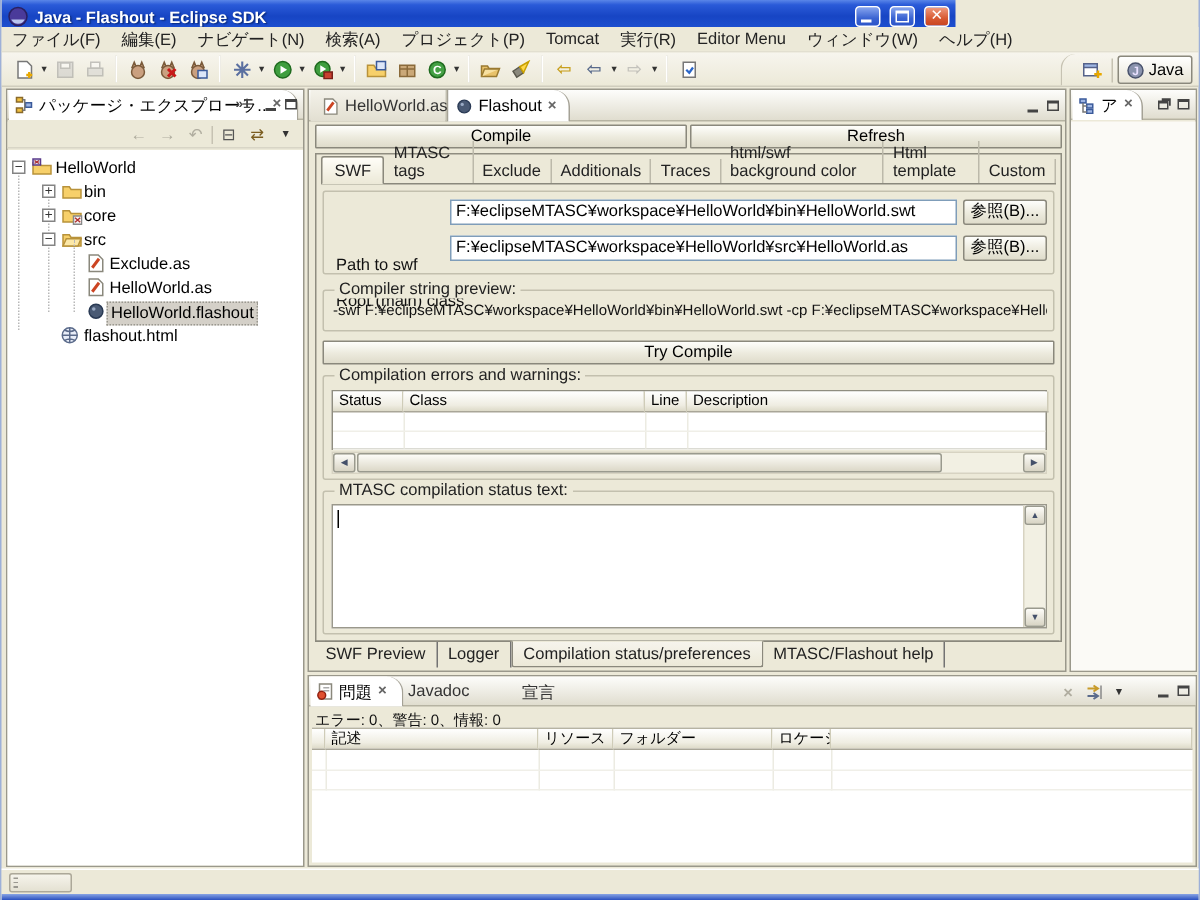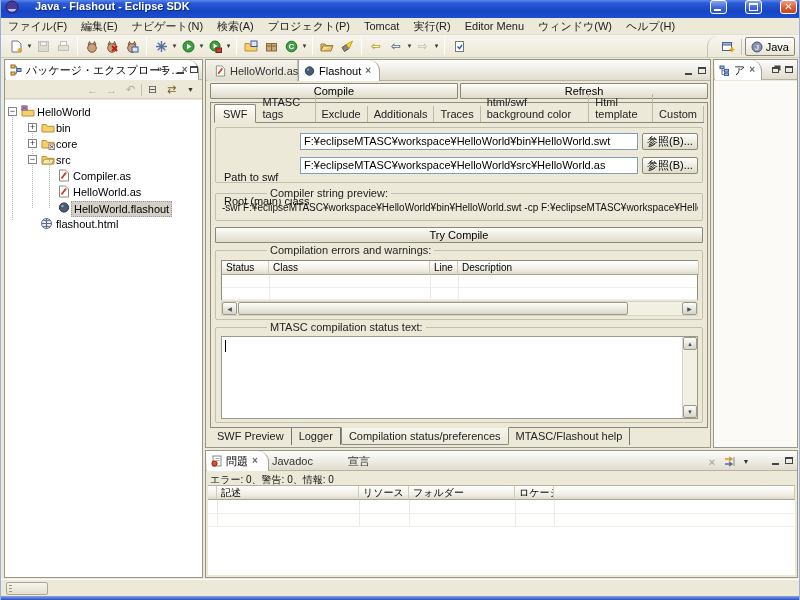--- a/index.html
+++ b/index.html
@@ -2,23 +2,23 @@
 <html><head>
 <meta charset="utf-8">
 <style>
   html,body{margin:0;padding:0;background:#d4d0c8;}
   *{box-sizing:border-box;font-family:"Liberation Sans","DejaVu Sans",sans-serif;}
   #window{position:relative;width:800px;height:600px;background:#ece9d8;overflow:hidden;
           border-left:1px solid #9db0d8;border-right:1px solid #9db0d8;}
   .abs{position:absolute;}
   .nosel{user-select:none;}
   
-  .titlebar{position:absolute;left:0;top:0;width:800px;height:18px;
+  .titlebar{position:absolute;left:0;top:0;width:636px;height:18px;
     background:linear-gradient(180deg,#5a86e8 0%,#2a5ad8 18%,#1745c4 60%,#1c4ecf 100%);
-    display:flex;align-items:flex-start;padding:0 4px;gap:16px;}
+    display:flex;align-items:flex-end;padding:0 4px;gap:4px;}
   .titlebar .title{color:#fff;font-size:11px;font-weight:bold;text-shadow:1px 1px 1px #0a2a7a;
     white-space:nowrap;flex:1;}
   .winbtn{width:17px;height:14px;border:1px solid #fff;border-radius:3px;margin-left:2px;
     background:linear-gradient(#86a4ee,#3a63d2 60%,#2c55c8);position:relative;display:inline-block;}
   .winbtn.close{background:linear-gradient(#ef9a7e,#d85a32 60%,#c84422);color:#fff;font-size:10px;
     font-weight:bold;text-align:center;line-height:12px;}
   .winbtn .bar{position:absolute;left:3px;bottom:2px;width:7px;height:2px;background:#fff;}
   .winbtn .box{position:absolute;left:3px;top:2px;width:9px;height:8px;border:1px solid #fff;border-top-width:2px;}
   
   .menubar{position:absolute;left:0;top:18px;width:800px;height:17px;background:#ece9d8;
@@ -73,21 +73,21 @@
     font-size:11px;color:#333;background:linear-gradient(#f4f2ea,#e2dfd1);border-right:1px solid #c2bfb0;}
   .actbtn{flex:1;height:16px;border:1px solid #8a887c;background:linear-gradient(#fefefb,#eceadd 55%,#dfdccb);
     font-size:11px;text-align:center;line-height:14px;border-radius:1px;}
   .content{position:absolute;left:4px;top:42px;width:498px;height:326px;border:1px solid #8f8d80;background:#ece9d8;}
   .tabstrip{position:absolute;left:3px;top:2px;right:3px;height:18px;border-bottom:1px solid #8a887c;
     display:flex;align-items:flex-end;}
   .xtab{font-size:11px;padding:2px 6px 2px;border-right:1px solid #bcb9aa;color:#222;}
   .xtab.on{border:1px solid #8a887c;border-bottom:1px solid #ece9d8;margin-bottom:-1px;
     background:linear-gradient(#fffef8,#ece9d8);border-radius:2px 2px 0 0;padding:3px 8px 2px;}
   .group{position:absolute;border:1px solid #c3c0ae;border-radius:2px;}
-  .legend{position:absolute;top:-7px;left:7px;background:#ece9d8;padding:0 3px;font-size:11px;color:#222;white-space:nowrap;margin-left:44px;}
+  .legend{position:absolute;top:-7px;left:7px;background:#ece9d8;padding:0 3px;font-size:11px;color:#222;white-space:nowrap;}
   .flabel{position:absolute;font-size:11px;color:#111;margin-top:35px;}
   .field{position:absolute;height:17px;background:#fff;border:1px solid #7f9db9;font-size:11px;
     padding:1px 3px;white-space:nowrap;overflow:hidden;}
   .browse{position:absolute;height:17px;border:1px solid #8a887c;background:linear-gradient(#fefefb,#eceadd 55%,#dfdccb);
     font-size:11px;text-align:center;line-height:15px;border-radius:2px;}
   .prevval{position:absolute;font-size:10px;white-space:nowrap;color:#111;}
   .grid{position:absolute;background:#fff;border:1px solid #8f8d80;}
   .gh{position:absolute;top:0;height:14px;background:linear-gradient(#ffffff,#efede2 70%,#ddDAc8);
     border-right:1px solid #cfccb8;border-bottom:1px solid #a9a698;font-size:10px;padding:0 4px;
     line-height:13px;white-space:nowrap;overflow:hidden;}
@@ -416,21 +416,21 @@
       </div>
       <div class="guide" style="left:44px;top:60px;height:48px;"></div>
 
       <div class="trow" style="left:0;top:68px;width:100%;">
         <span class="ticon" style="left:53px;">
             <svg width="12" height="13" viewBox="0 0 12 13">
               <path d="M1.5 1h6l3 3v8h-9z" fill="#fff" stroke="#8a887c"></path>
               <path d="M3.5 9.5 L8 3.5" stroke="#cc4422" stroke-width="2"></path>
             </svg>
           </span>
-        <span class="tlabel" style="left:66px;">Compiler.as</span>
+        <span class="tlabel" style="left:66px;">Exclude.as</span>
       </div>
 
       <div class="trow" style="left:0;top:84px;width:100%;">
         <span class="ticon" style="left:53px;">
             <svg width="12" height="13" viewBox="0 0 12 13">
               <path d="M1.5 1h6l3 3v8h-9z" fill="#fff" stroke="#8a887c"></path>
               <path d="M3.5 9.5 L8 3.5" stroke="#cc4422" stroke-width="2"></path>
             </svg>
           </span>
         <span class="tlabel" style="left:66px;">HelloWorld.as</span>

